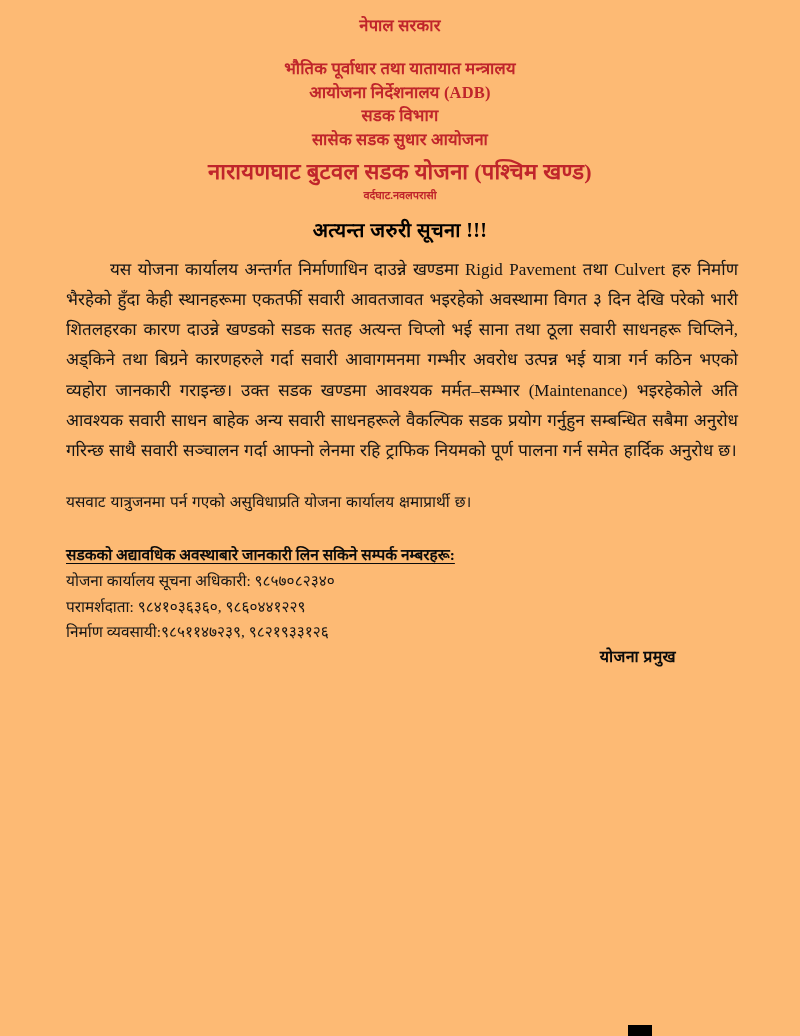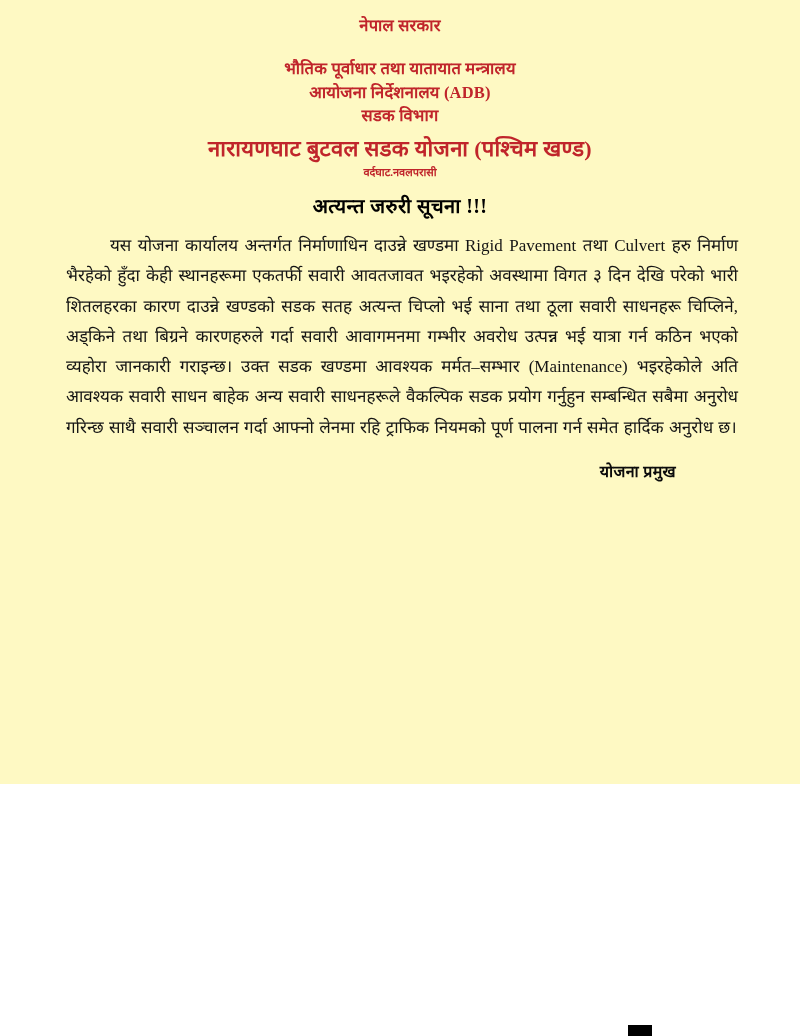--- a/index.html
+++ b/index.html
@@ -12,22 +12,22 @@
     height: 1036px;
     position: relative;
     font-family: "Liberation Serif", "DejaVu Serif", serif;
     color: #000000;
     overflow: hidden;
   }
 
   .page {
     position: relative;
     width: 800px;
-    height: 784px;
-    background: #fef9c3;
+    height: 1036px;
+    background: #fdba74;
     box-sizing: border-box;
   }
 
   
   .letterhead {
     padding-top: 14px;
     text-align: center;
     color: #c0252b;
   }
   .lh-line {
@@ -136,31 +136,41 @@
 </head>
 <body>
 
 <div class="page">
 
   <div class="letterhead">
     <span class="lh-line lh-1">नेपाल सरकार</span>
     <span class="lh-line lh-2">भौतिक पूर्वाधार तथा यातायात मन्त्रालय</span>
     <span class="lh-line lh-4">आयोजना निर्देशनालय (ADB)</span>
     <span class="lh-line lh-3">सडक विभाग</span>
+    <span class="lh-line lh-5">सासेक सडक सुधार आयोजना</span>
     <span class="lh-title">नारायणघाट बुटवल सडक योजना (पश्चिम खण्ड)</span>
     <span class="lh-sub">वर्दघाट.नवलपरासी</span>
   </div>
 
   <div class="notice-heading">अत्यन्त जरुरी सूचना !!!</div>
 
   <div class="body-wrap">
 
     <p class="para indent">यस योजना कार्यालय अन्तर्गत निर्माणाधिन दाउन्ने खण्डमा Rigid Pavement तथा Culvert हरु निर्माण भैरहेको हुँदा केही स्थानहरूमा एकतर्फी सवारी आवतजावत भइरहेको अवस्थामा विगत ३ दिन देखि परेको भारी शितलहरका कारण दाउन्ने खण्डको सडक सतह अत्यन्त चिप्लो भई साना तथा ठूला सवारी साधनहरू चिप्लिने, अड्किने तथा बिग्रने कारणहरुले गर्दा सवारी आवागमनमा गम्भीर अवरोध उत्पन्न भई यात्रा गर्न कठिन भएको व्यहोरा जानकारी गराइन्छ। उक्त सडक खण्डमा आवश्यक मर्मत–सम्भार (Maintenance) भइरहेकोले अति आवश्यक सवारी साधन बाहेक अन्य सवारी साधनहरूले वैकल्पिक सडक प्रयोग गर्नुहुन सम्बन्धित सबैमा अनुरोध गरिन्छ साथै सवारी सञ्चालन गर्दा आफ्नो लेनमा रहि ट्राफिक नियमको पूर्ण पालना गर्न समेत हार्दिक अनुरोध छ।</p>
 
+    <p class="para-apology">यसवाट यात्रुजनमा पर्न गएको असुविधाप्रति योजना कार्यालय क्षमाप्रार्थी छ।</p>
 
+    <div class="contacts">
+      <div>
+        <span class="contacts-heading">सडकको अद्यावधिक अवस्थाबारे जानकारी लिन सकिने सम्पर्क नम्बरहरू:</span>
+      </div>
+      <span class="contact-line">योजना कार्यालय सूचना अधिकारी: ९८५७०८२३४०</span>
+      <span class="contact-line">परामर्शदाता: ९८४१०३६३६०, ९८६०४४१२२९</span>
+      <span class="contact-line">निर्माण व्यवसायी:९८५११४७२३९, ९८२१९३३१२६</span>
+    </div>
 
     <div class="signature">योजना प्रमुख</div>
 
   </div>
 
   <div class="bottom-mark"></div>
 
 </div>
 
 </body></html>

